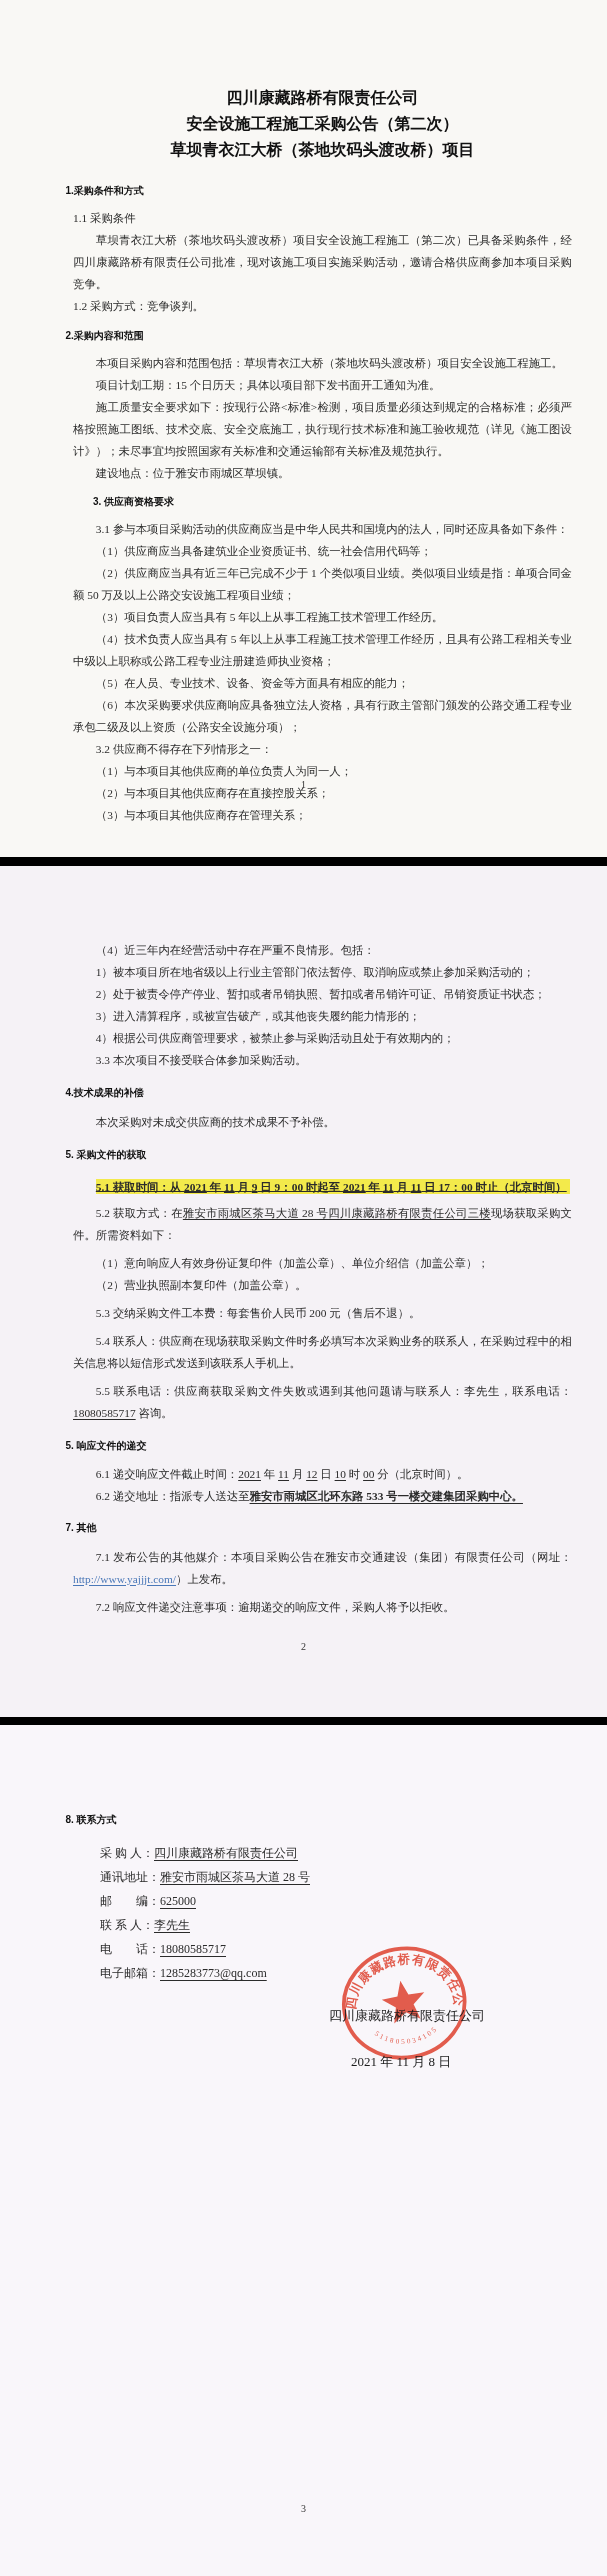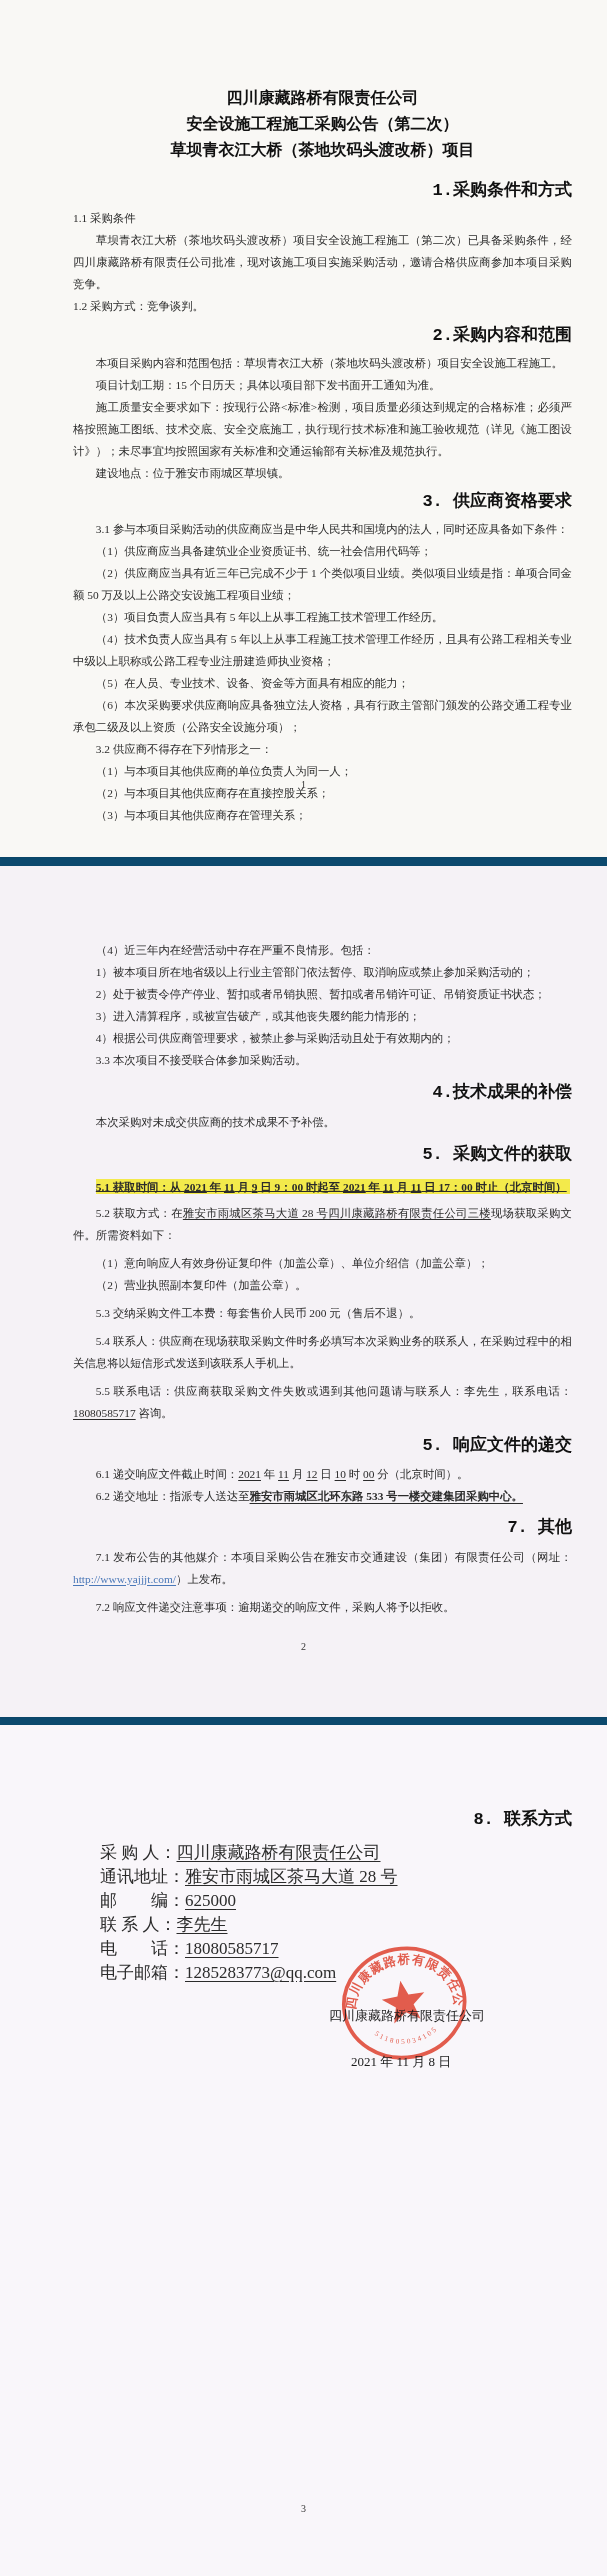--- a/index.html
+++ b/index.html
@@ -1,39 +1,39 @@
 <!DOCTYPE html>
 <html style="font-size:12px"><head>
 <meta charset="utf-8">
 <style>
   html,body { margin:0; padding:0; background:#ffffff; }
   .scan {
-    position:relative; width:607px; height:2576px; background:#0c4a6e;
+    position:relative; width:607px; height:2576px; background:#000000;
     font-family:"Liberation Serif","DejaVu Serif",serif; color:#2b2b2b;
   }
   .page { position:absolute; left:0; width:607px; box-shadow:0 0.8px 2.3px rgba(0,0,0,0.10); }
   #page1 { top:0;      height:857px; background:#f9f8f5; }
   #page2 { top:866px; height:851px; background:#f5f2f6; }
   #page3 { top:1725px; height:851px; background:#f9f6fa; }
   .content { padding:0 35px 0 73px; }
   p { margin:0; }
   .body { font-size:11.4px; line-height:22px; text-align:justify; }
   .ind  { text-indent:2em; }
   .title { text-align:center; font-family:"Liberation Sans","DejaVu Sans",sans-serif;
            font-weight:bold; font-size:16px; line-height:26px; padding-top:85px; color:#111; }
-  .heading { font-family:Liberation Mono, monospace; font-weight:bold;
-             font-size:17px; line-height:20px; color:#111; margin-left:-7.6px; text-align:right; }
+  .heading { font-family:Liberation Sans, sans-serif; font-weight:bold;
+             font-size:10px; line-height:20px; color:#111; margin-left:-7.6px; text-align:left; }
   .heading.indented { margin-left:20px; }
   .u { text-decoration:underline; text-underline-offset:2.3px; }
   .hl { background:#f3ea4b; font-weight:bold; white-space:nowrap; padding:1.5px 3px 1.5px 0;text-decoration:underline; }
   .hl-line { text-indent:2em; overflow:visible; }
   .bold-u { font-weight:bold; text-decoration:underline; text-underline-offset:3px; }
   .link { color:#4a78b8; text-decoration:underline; text-underline-offset:2.3px; cursor:pointer; }
   .pagenum { position:absolute; left:0; width:100%; text-align:center; font-size:10px; color:#333; }
-  .contact-row { font-size:17px; line-height:24px; }
+  .contact-row { font-size:12px; line-height:24px; }
   .contact-label { white-space:pre; }
   .contact-value { text-decoration:underline; text-underline-offset:3px; }
   .stamp-wrap { position:absolute; left:339px; top:219px; width:131px; height:121px;
                 transform:rotate(-10deg); opacity:0.82; z-index:1; }
   .sig-company { position:absolute; left:329px; top:282px; font-size:13px; color:#1d1d1d; z-index:2; }
   .sig-date    { position:absolute; left:351px; top:328px; font-size:13px; color:#1d1d1d; z-index:2; }
   .mt24{margin-top:18px}.mt16{margin-top:12px}.mt14{margin-top:10.6px}
   .mt12{margin-top:9px}.mt10{margin-top:7.6px}.mt8{margin-top:6px}.mt6{margin-top:4.6px}
 </style>
 </head>

